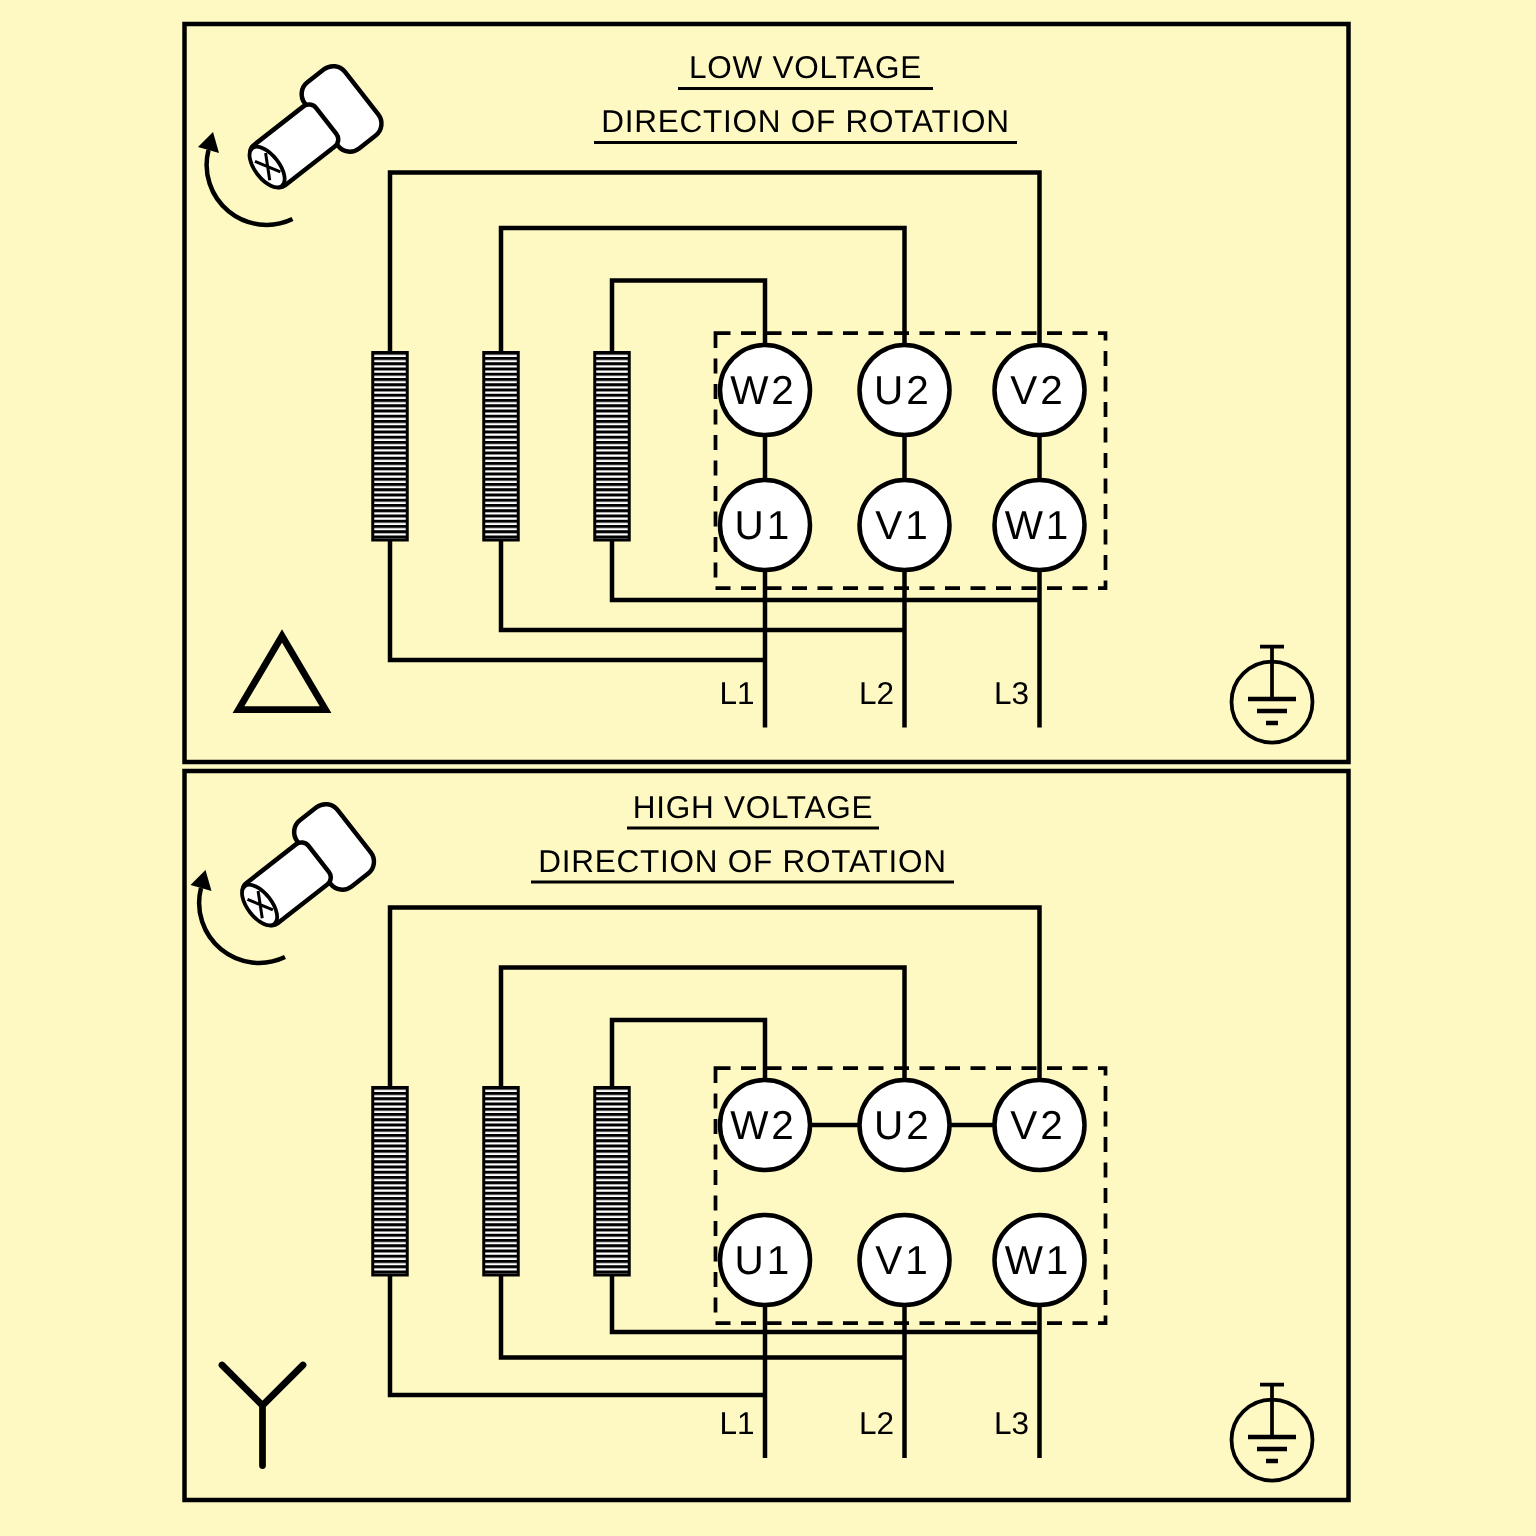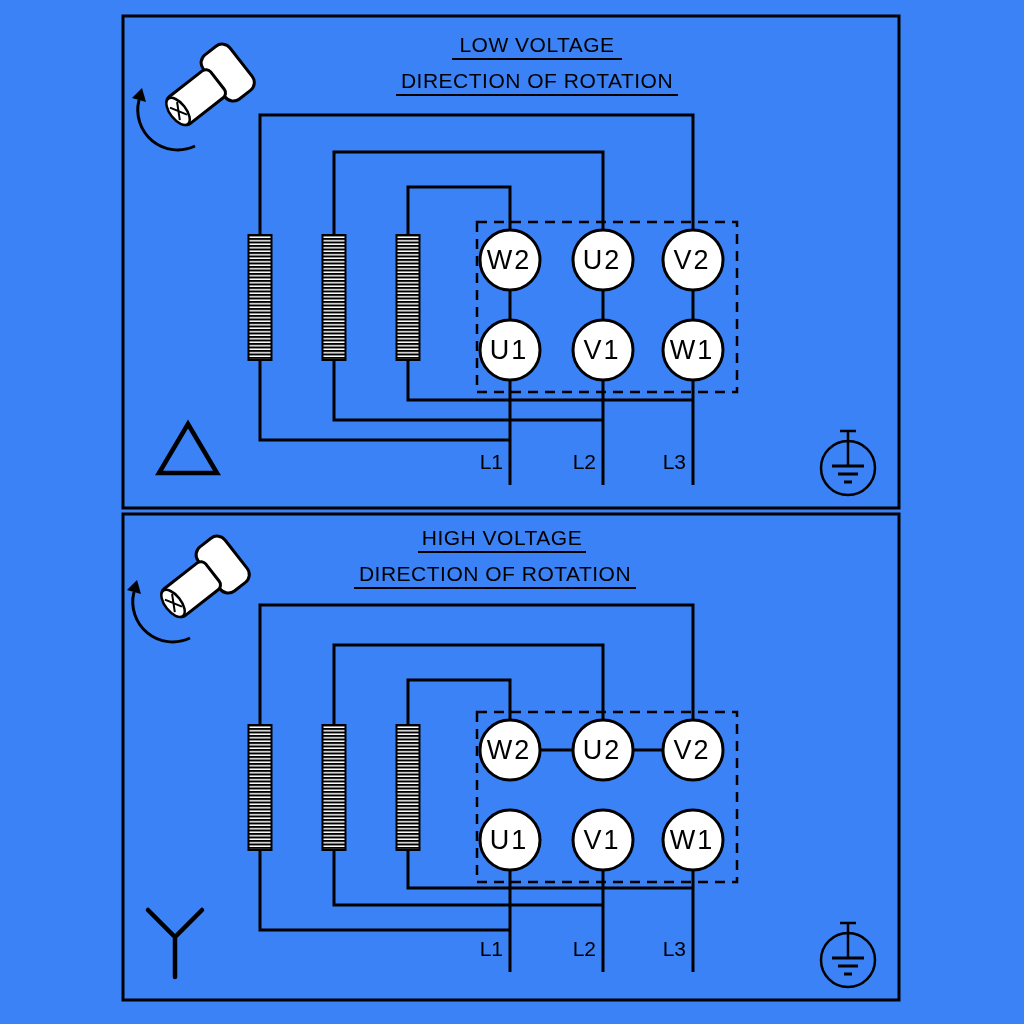--- a/index.html
+++ b/index.html
@@ -1,16 +1,16 @@
 <!DOCTYPE html>
 <html><head>
 <meta charset="utf-8">
 <style>
   html,body{margin:0;padding:0;background:#ffffff;}
-  .page{position:relative;width:1024px;height:1024px;background:#3b82f6;
+  .page{position:relative;width:1024px;height:1024px;background:#fef9c3;
         font-family:"Liberation Sans","DejaVu Sans",sans-serif;}
   svg{display:block;}
   svg text{fill:#000000;}
   .title-text{font-size:21px;letter-spacing:0.5px;}
   .terminal-text{font-size:27px;letter-spacing:2px;}
   .line-text{font-size:21px;}
   .wire{stroke:#000;stroke-width:3;fill:none;}
   .circle-terminal{stroke:#000;stroke-width:3;fill:#ffffff;}
   .dashed-box{stroke:#000;stroke-width:2.5;fill:none;stroke-dasharray:10 7;}
   .panel-border{stroke:#000;stroke-width:3;fill:none;}

